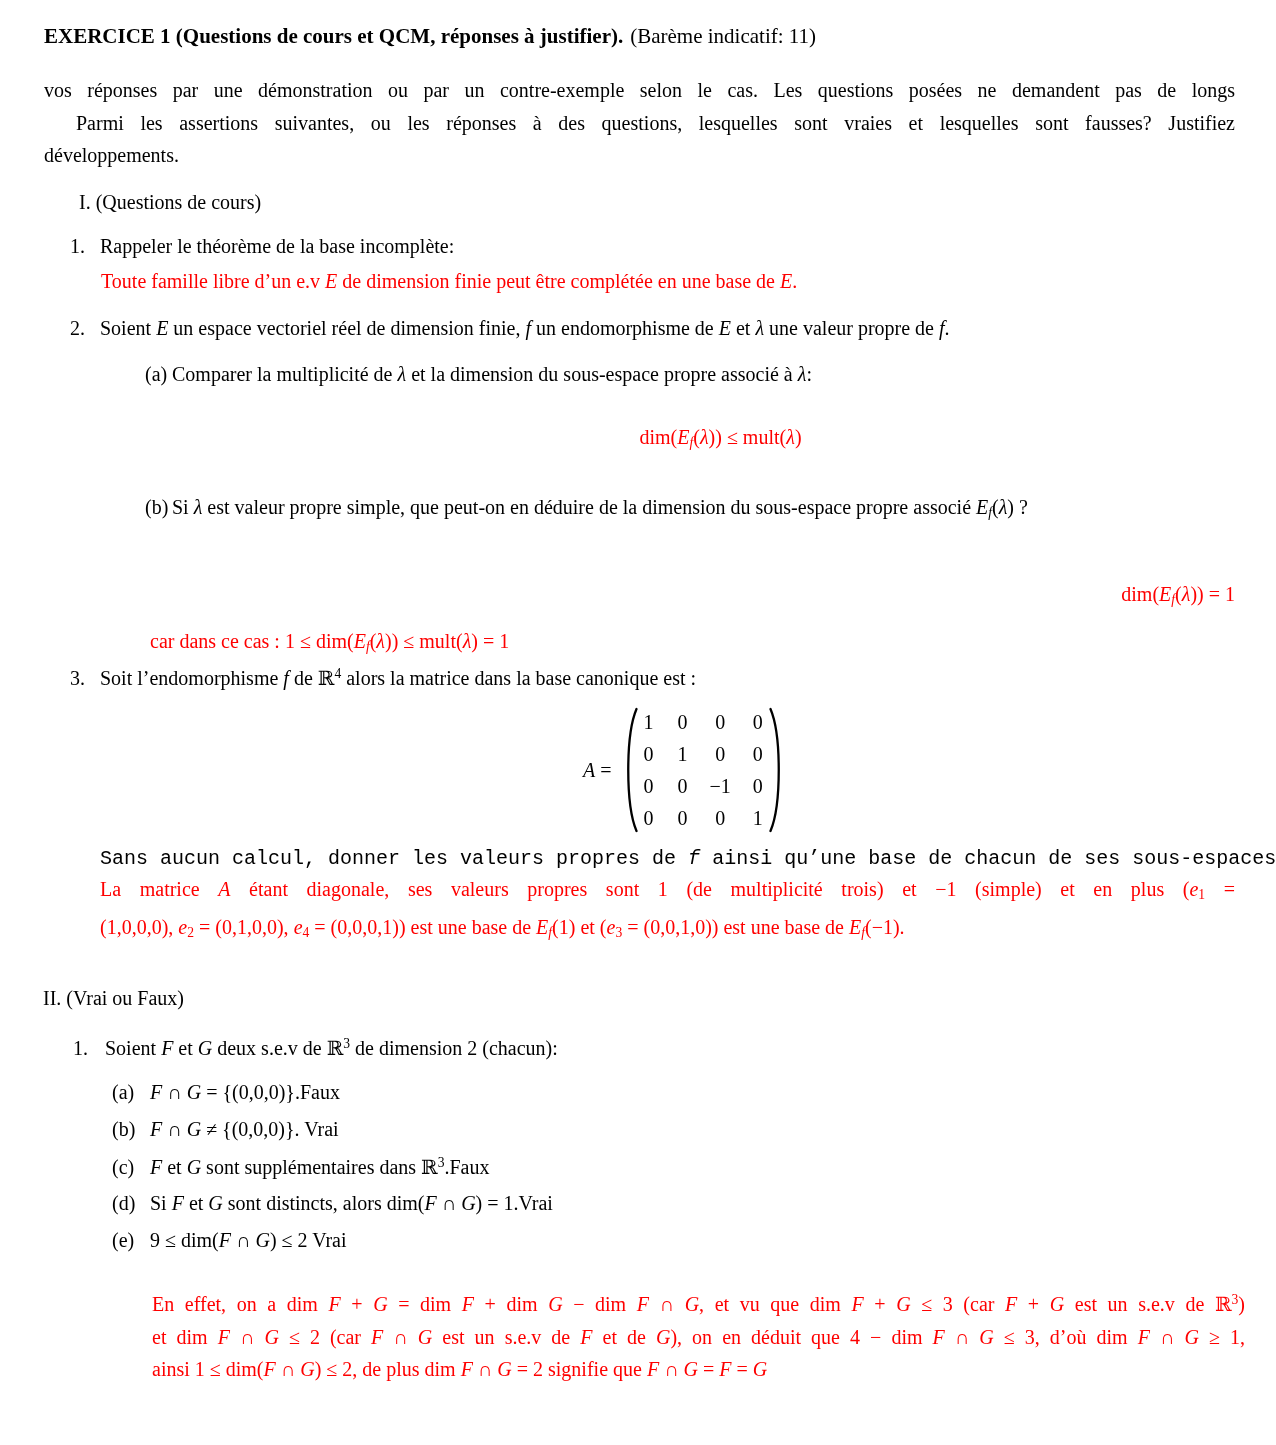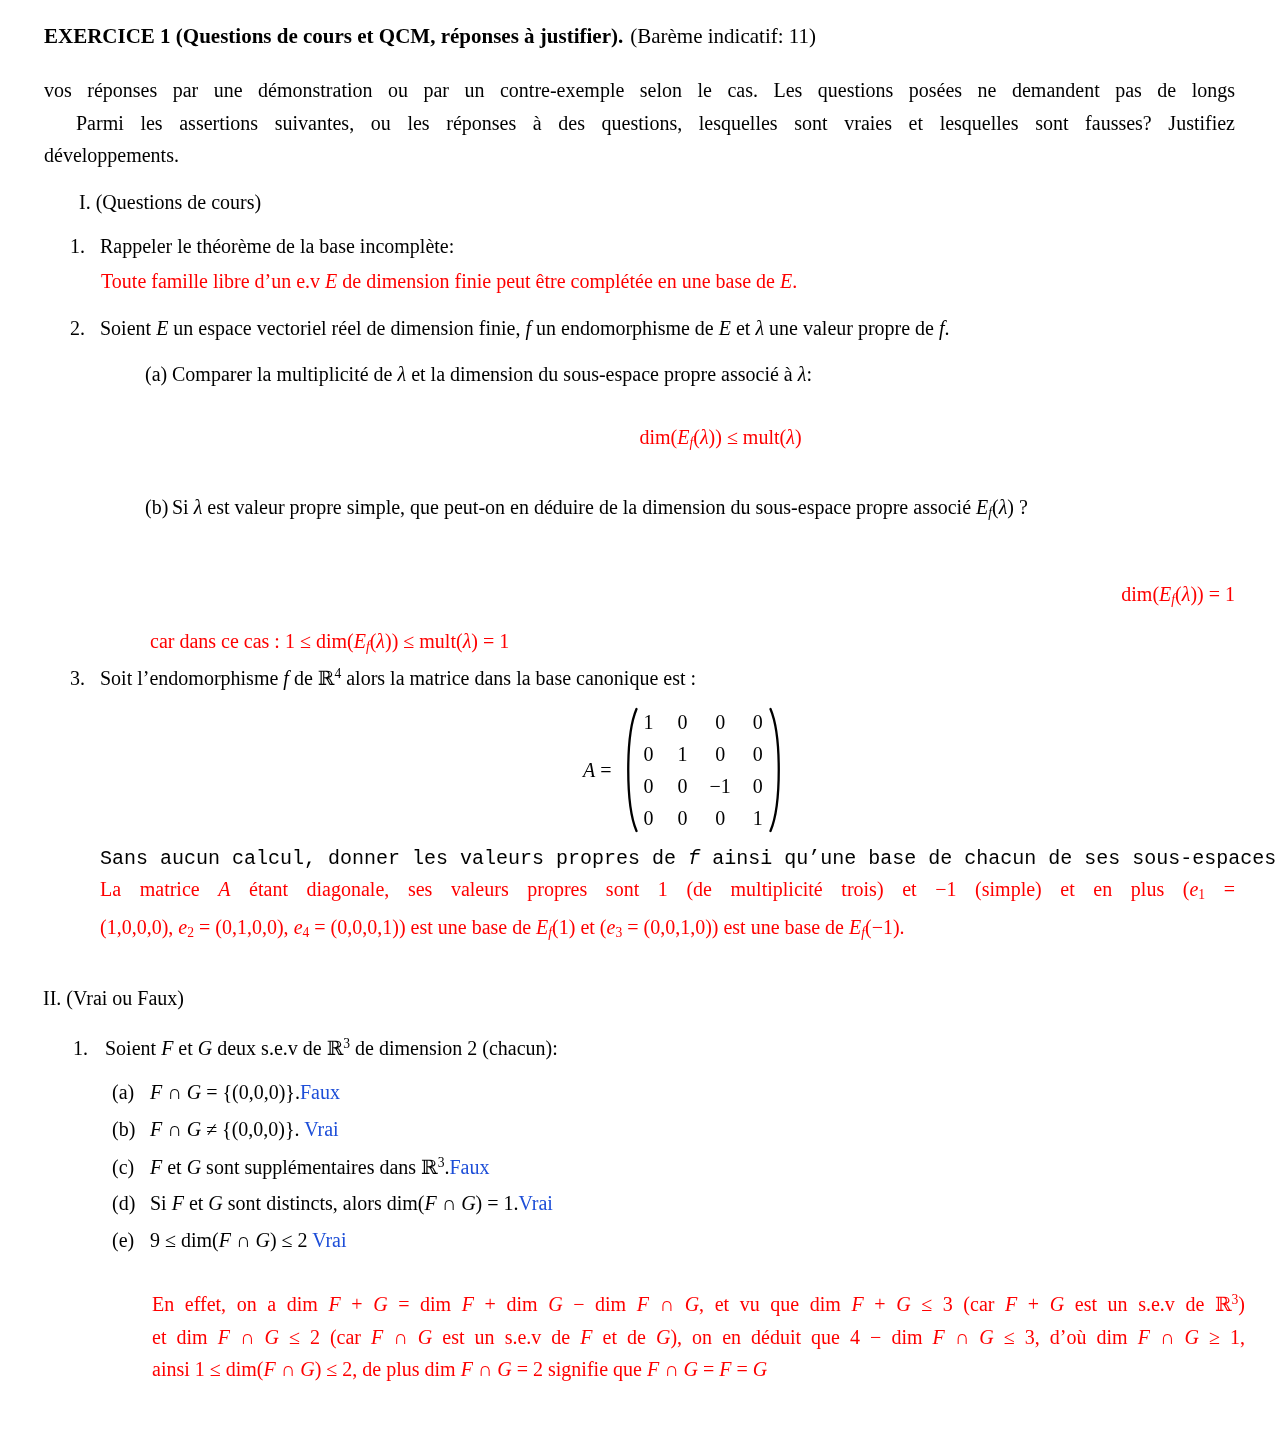--- a/index.html
+++ b/index.html
@@ -14,21 +14,21 @@
   .abs{position:absolute;}
   .red{color:#fe0000;}
   .nw{white-space:nowrap;}
 
   
   .seg-rm{}
   .seg-it{font-style:italic;}
   .seg-sub{font-size:0.68em;vertical-align:-0.2em;}
   .seg-isub{font-size:0.68em;vertical-align:-0.2em;font-style:italic;}
   .seg-sup{font-size:0.68em;vertical-align:0.55em;}
-  .seg-red{color:#1d4ed8;}
+  .seg-red{color:#000000;}
 
   
   .t-title{left:44px;top:24px;font-size:21px;white-space:nowrap;}
   .t-title .b{font-weight:bold;}
   .t-title .n{margin-left:7px;}
 
   
   .p-intro{left:44px;top:74px;width:1191px;line-height:32.5px;}
   .jst{text-align:justify;text-align-last:justify;}
   .ind{text-indent:32px;}

